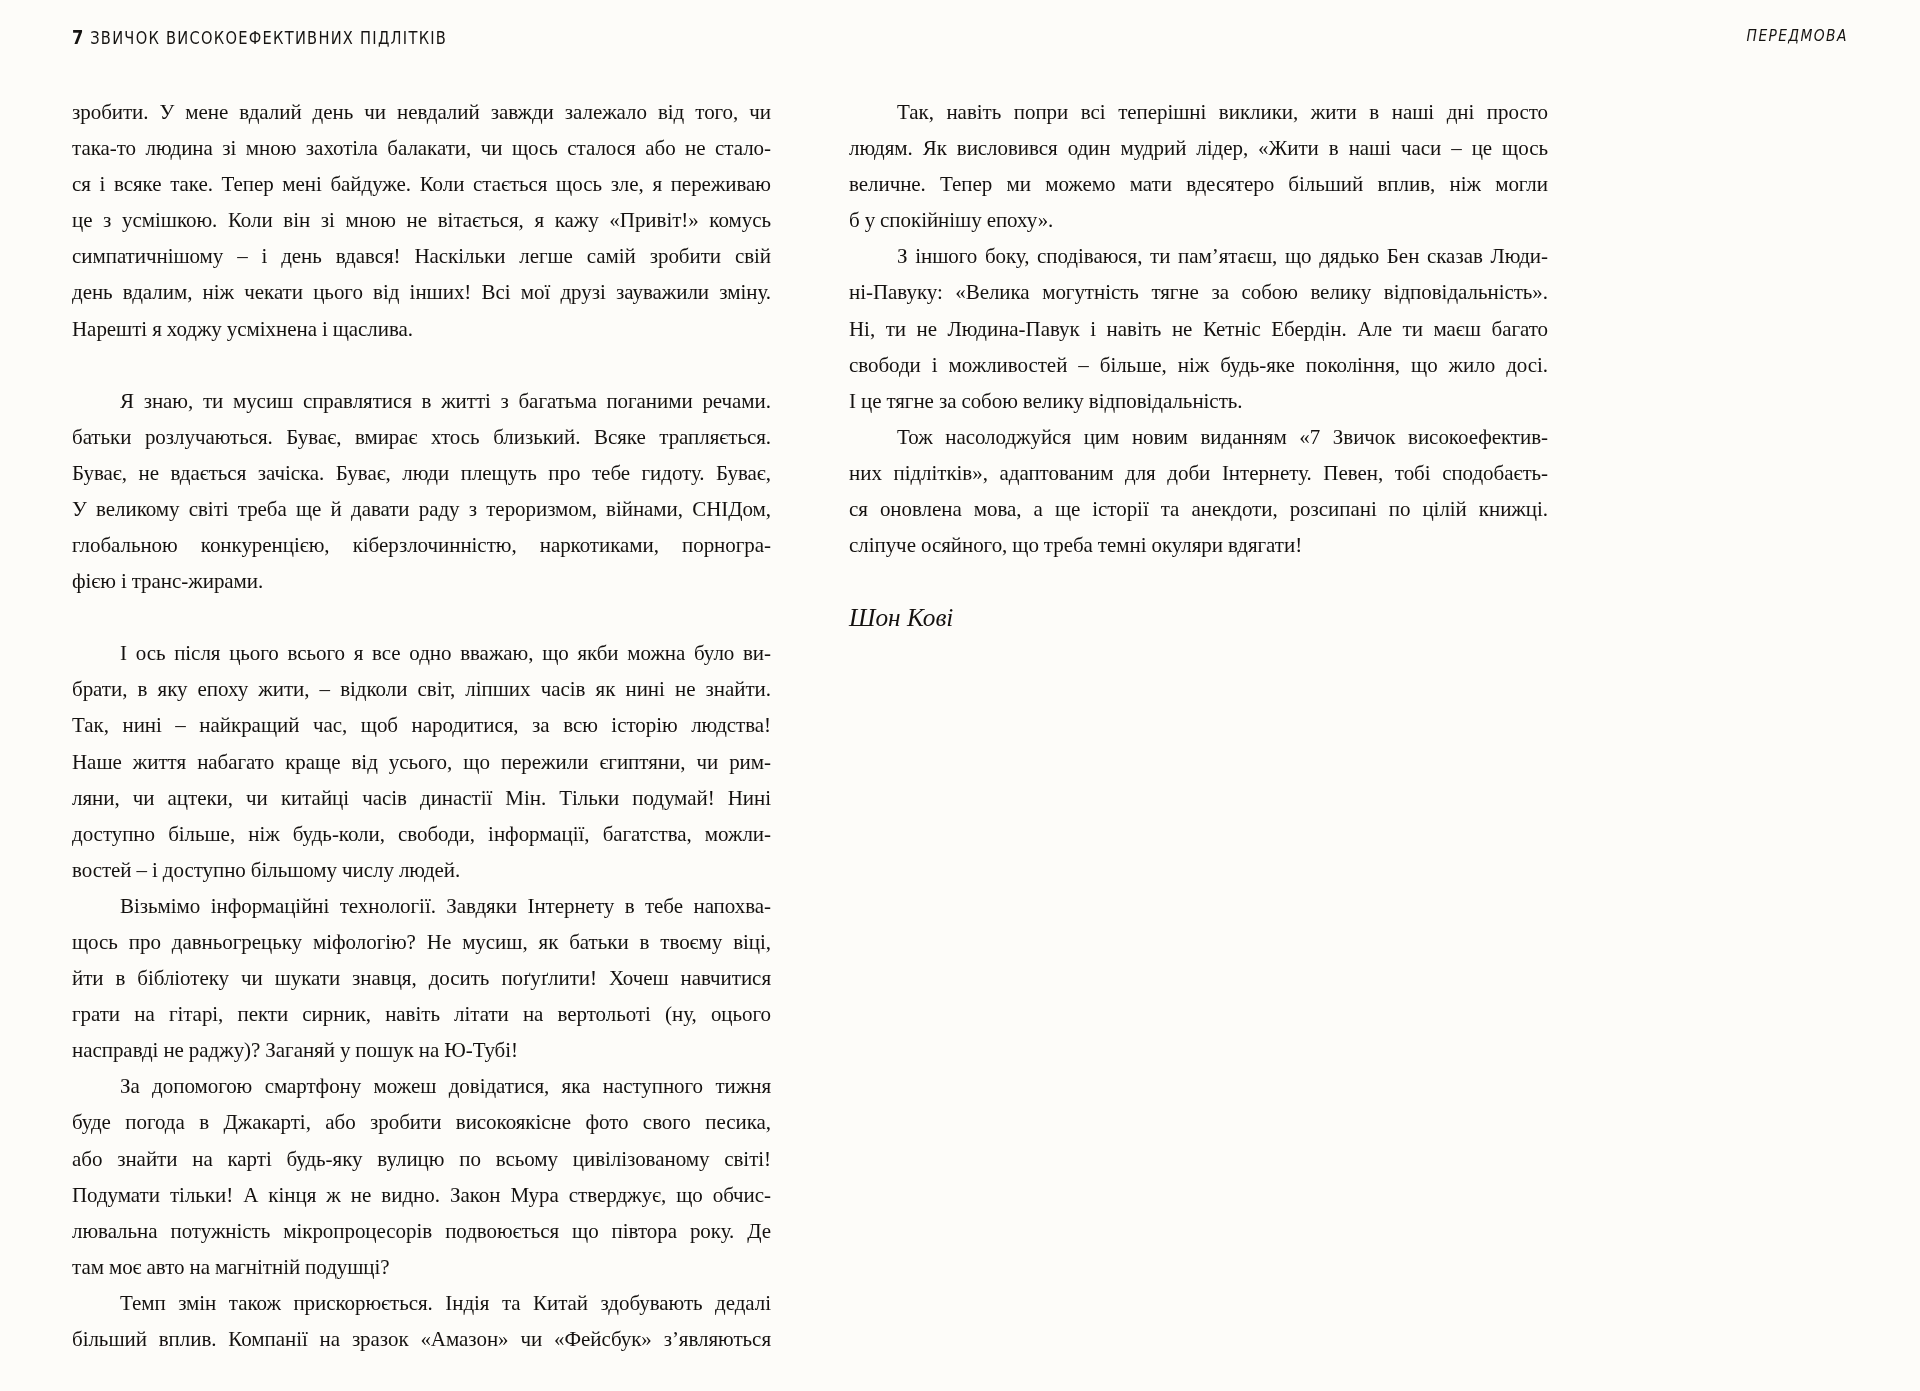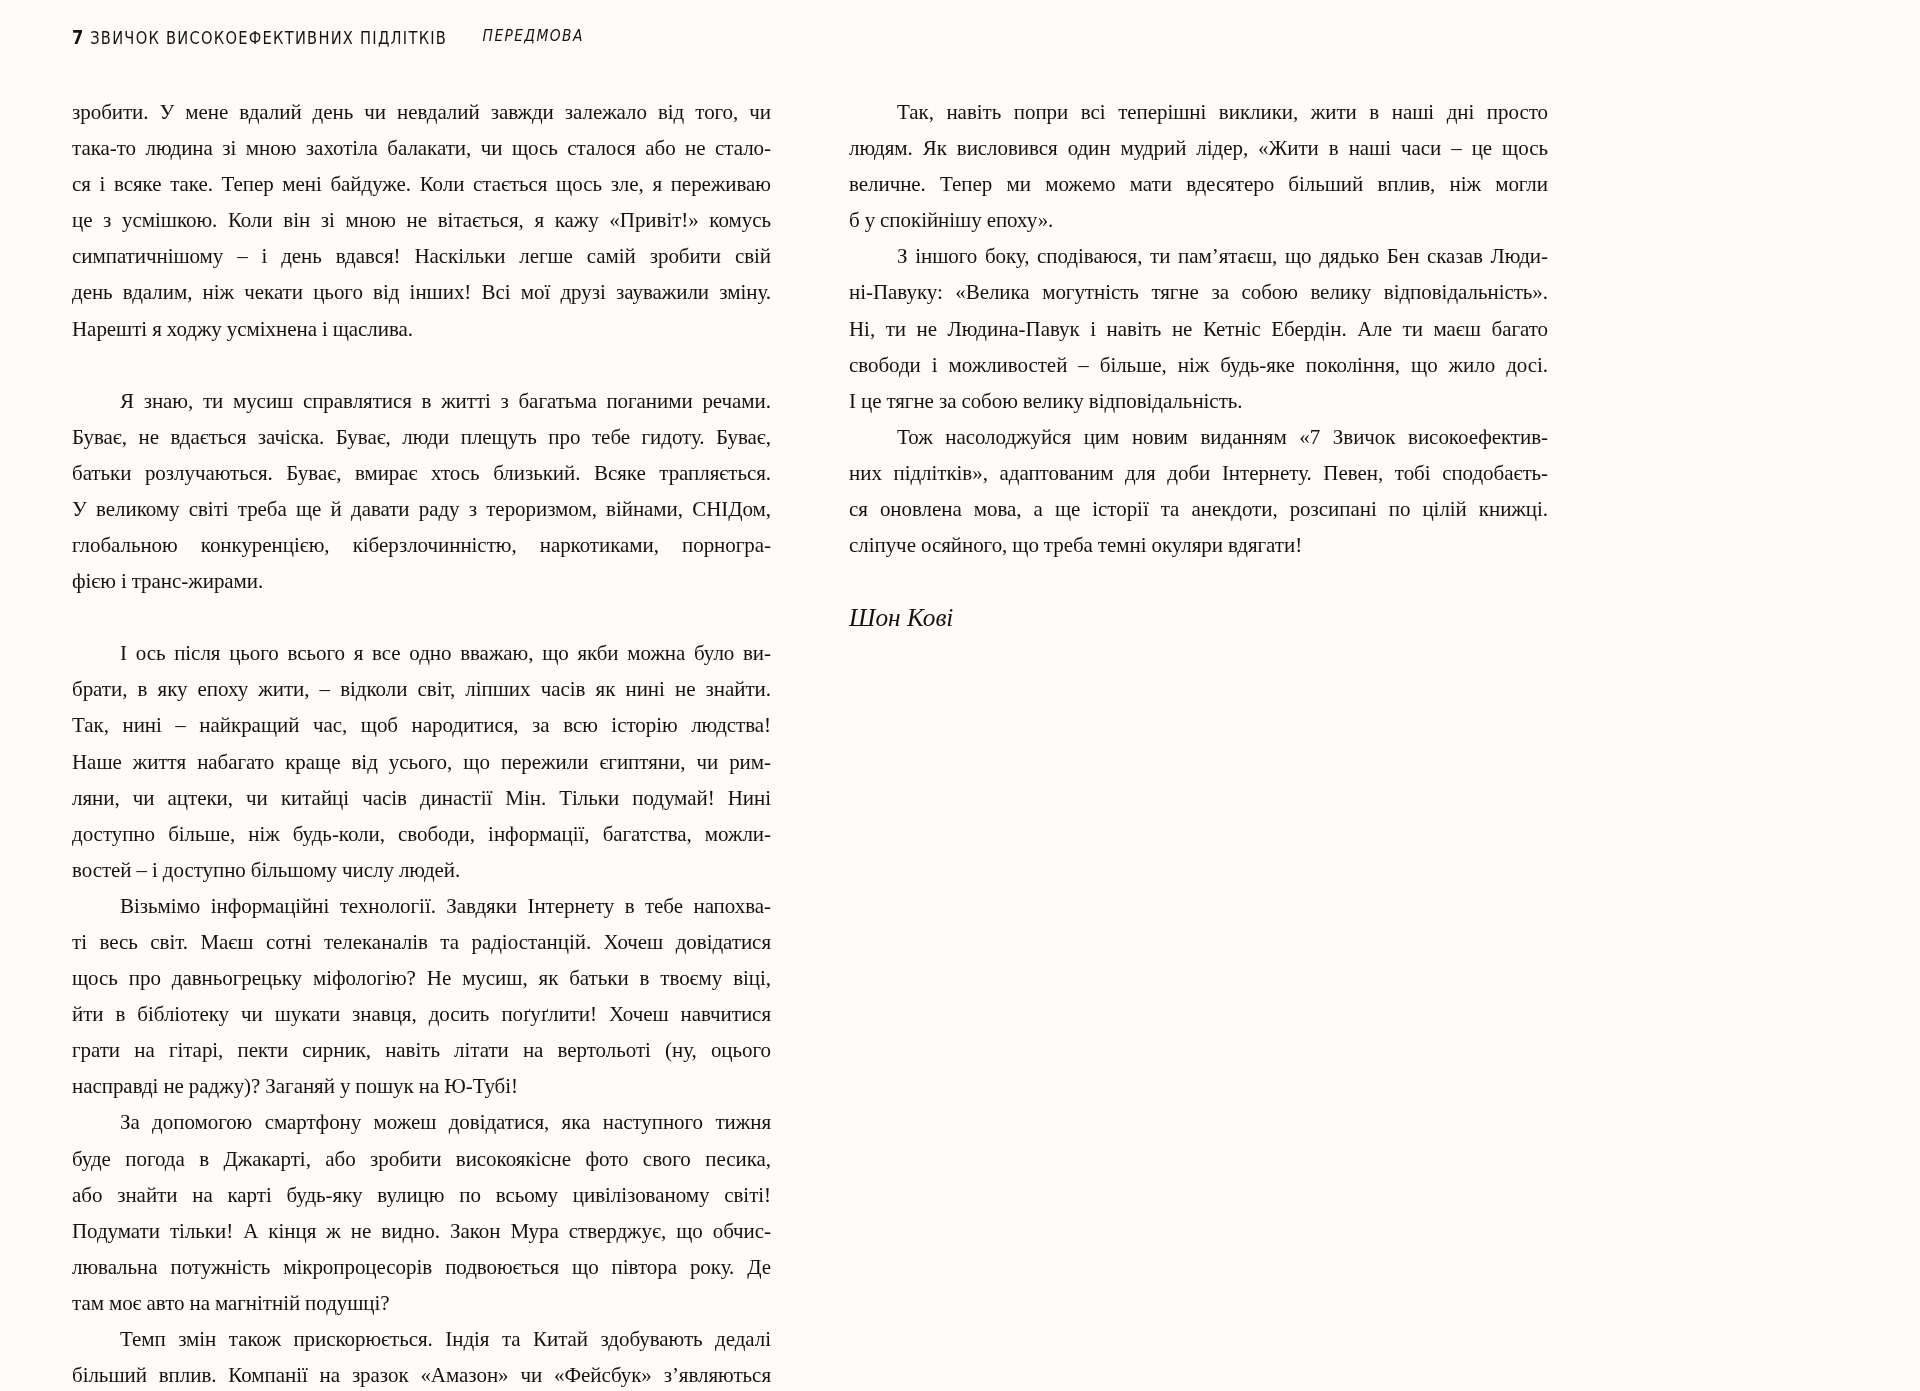--- a/index.html
+++ b/index.html
@@ -24,21 +24,21 @@
 
   
   .running-head {
     position: absolute;
     top: 26px;
     left: 72px;
     right: 72px;
     height: 34px;
     display: flex;
     align-items: flex-start;
-    justify-content: flex-start;
+    justify-content: space-between;
   }
   .rh-left {
     font-family: "DejaVu Sans Condensed", "Liberation Sans Narrow", "Liberation Sans", sans-serif;
     font-size: 17.5px;
     letter-spacing: 1.35px;
     color: #161412;
     white-space: nowrap;
     transform: scaleX(0.93);
     transform-origin: left center;
   }
@@ -126,38 +126,37 @@
           <span class="ln">зробити. У мене вдалий день чи невдалий завжди залежало від того, чи</span>
           <span class="ln">така-то людина зі мною захотіла балакати, чи щось сталося або не стало-</span>
           <span class="ln">ся і всяке таке. Тепер мені байдуже. Коли стається щось зле, я переживаю</span>
           <span class="ln">це з усмішкою. Коли він зі мною не вітається, я кажу «Привіт!» комусь</span>
           <span class="ln">симпатичнішому – і день вдався! Наскільки легше самій зробити свій</span>
           <span class="ln">день вдалим, ніж чекати цього від інших! Всі мої друзі зауважили зміну.</span>
           <span class="ln last">Нарешті я ходжу усміхнена і щаслива.</span>
         </p>
         <p class="body gap-before">
           <span class="ln first-indent">Я знаю, ти мусиш справлятися в житті з багатьма поганими речами.</span>
+          <span class="ln">батьки розлучаються. Буває, вмирає хтось близький. Всяке трапляється.</span>
           <span class="ln">Буває, не вдається зачіска. Буває, люди плещуть про тебе гидоту. Буває,</span>
-          <span class="ln">батьки розлучаються. Буває, вмирає хтось близький. Всяке трапляється.</span>
           <span class="ln">У великому світі треба ще й давати раду з тероризмом, війнами, СНІДом,</span>
           <span class="ln">глобальною конкуренцією, кіберзлочинністю, наркотиками, порногра-</span>
           <span class="ln last">фією і транс-жирами.</span>
         </p>
         <p class="body gap-before">
           <span class="ln first-indent">І ось після цього всього я все одно вважаю, що якби можна було ви-</span>
           <span class="ln">брати, в яку епоху жити, – відколи світ, ліпших часів як нині не знайти.</span>
           <span class="ln">Так, нині – найкращий час, щоб народитися, за всю історію людства!</span>
           <span class="ln">Наше життя набагато краще від усього, що пережили єгиптяни, чи рим-</span>
           <span class="ln">ляни, чи ацтеки, чи китайці часів династії Мін. Тільки подумай! Нині</span>
           <span class="ln">доступно більше, ніж будь-коли, свободи, інформації, багатства, можли-</span>
           <span class="ln last">востей – і доступно більшому числу людей.</span>
         </p>
         <p class="body">
           <span class="ln first-indent">Візьмімо інформаційні технології. Завдяки Інтернету в тебе напохва-</span>
-          <span class="ln">ті весь світ. Маєш сотні телеканалів та радіостанцій. Хочеш довідатися</span>
           <span class="ln">щось про давньогрецьку міфологію? Не мусиш, як батьки в твоєму віці,</span>
           <span class="ln">йти в бібліотеку чи шукати знавця, досить поґуґлити! Хочеш навчитися</span>
           <span class="ln">грати на гітарі, пекти сирник, навіть літати на вертольоті (ну, оцього</span>
           <span class="ln last">насправді не раджу)? Заганяй у пошук на Ю-Тубі!</span>
         </p>
         <p class="body">
           <span class="ln first-indent">За допомогою смартфону можеш довідатися, яка наступного тижня</span>
           <span class="ln">буде погода в Джакарті, або зробити високоякісне фото свого песика,</span>
           <span class="ln">або знайти на карті будь-яку вулицю по всьому цивілізованому світі!</span>
           <span class="ln">Подумати тільки! А кінця ж не видно. Закон Мура стверджує, що обчис-</span>

